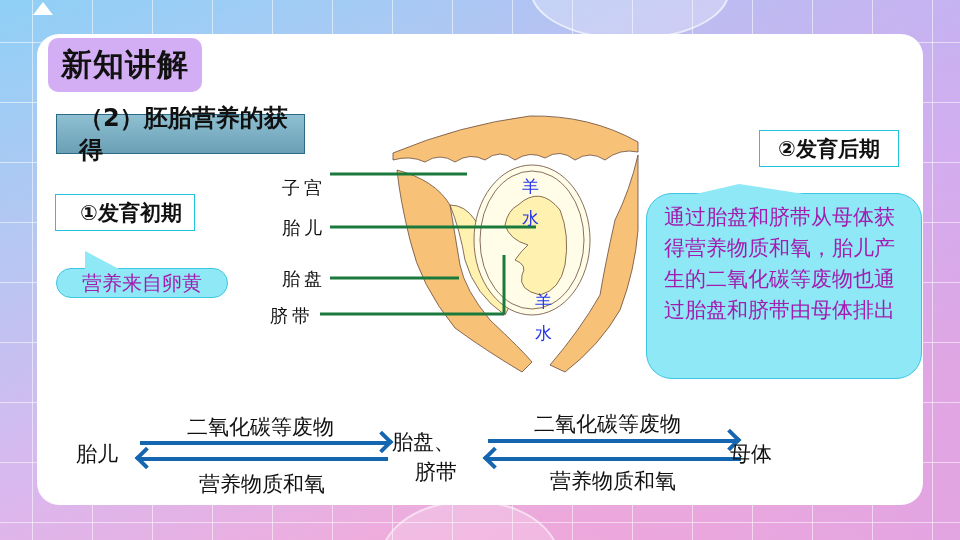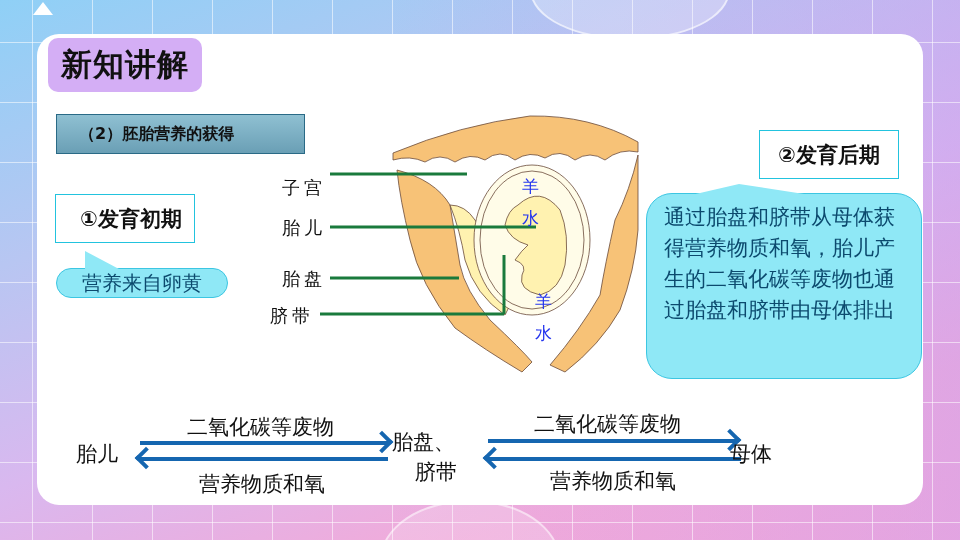--- a/index.html
+++ b/index.html
@@ -12,25 +12,25 @@
   background-size:60px 60px;background-position:32px 42px;}
 .bubble-deco{position:absolute;left:530px;top:-60px;width:200px;height:100px;border-radius:50%;
   border:2px solid rgba(255,255,255,0.6);background:rgba(255,255,255,0.25);}
 .bubble-deco2{position:absolute;left:380px;top:500px;width:180px;height:120px;border-radius:50%;
   border:2px solid rgba(255,255,255,0.5);background:rgba(255,255,255,0.2);}
 .tri-deco{position:absolute;left:33px;top:2px;width:0;height:0;border-left:10px solid transparent;border-right:10px solid transparent;border-bottom:13px solid #fff;}
 .card{position:absolute;left:37px;top:34px;width:886px;height:471px;background:#fff;border-radius:22px;}
 .title-tag{position:absolute;left:48px;top:38px;width:154px;height:54px;background:#d4aef5;border-radius:10px;
   font-size:31px;font-weight:bold;color:#111;display:flex;align-items:center;justify-content:center;letter-spacing:1px;}
 .subtitle{position:absolute;left:56px;top:114px;width:249px;height:40px;border:1px solid #2a6a86;
-  background:linear-gradient(#8fc0d2,#6a9fb5);font-size:16px;font-weight:bold;color:#111;
+  background:linear-gradient(#8fc0d2,#6a9fb5);font-size:24px;font-weight:bold;color:#111;
   display:flex;align-items:center;padding-left:22px;}
-.stage-label{position:absolute;height:49px;border:1.5px solid #22c3de;background:#fff;font-size:21px;font-weight:bold;color:#111;
+.stage-label{position:absolute;height:37px;border:1.5px solid #22c3de;background:#fff;font-size:21px;font-weight:bold;color:#111;
   display:flex;align-items:center;justify-content:center;}
-.callout{position:absolute;background:#8fe8f6;border:1.5px solid #3cc6e2;color:#0c4a6e;}
+.callout{position:absolute;background:#8fe8f6;border:1.5px solid #3cc6e2;color:#a21caf;}
 .callout-small{left:56px;top:268px;width:172px;height:30px;border-radius:15px;font-size:20px;display:flex;align-items:center;justify-content:center;}
 .callout-small::before{content:"";position:absolute;left:28px;top:-18px;border-left:0 solid transparent;border-right:34px solid transparent;border-bottom:18px solid #8fe8f6;}
 .callout-big{left:646px;top:193px;width:276px;height:186px;border-radius:26px;font-size:21px;line-height:31px;padding:8px 14px 0 17px;}
 .callout-big::before{content:"";position:absolute;left:40px;top:-10px;width:130px;height:12px;background:#8fe8f6;clip-path:polygon(0 100%,40% 0,100% 100%);}
 .diagram{position:absolute;left:260px;top:100px;width:380px;height:290px;}
 .diagram .lbl{position:absolute;font-family:"DejaVu Serif","Liberation Serif",serif;font-size:18px;color:#111;letter-spacing:4px;}
 .diagram .amn{position:absolute;font-family:"DejaVu Serif","Liberation Serif",serif;font-size:17px;color:#2233ee;}
 .flow{position:absolute;font-size:21px;color:#111;}
 .arrow{position:absolute;height:4px;background:#1566b0;}
 .arrow.r::after{content:"";position:absolute;right:-2px;top:-7px;width:12px;height:12px;border-top:4px solid #1566b0;border-right:4px solid #1566b0;transform:rotate(45deg);}

